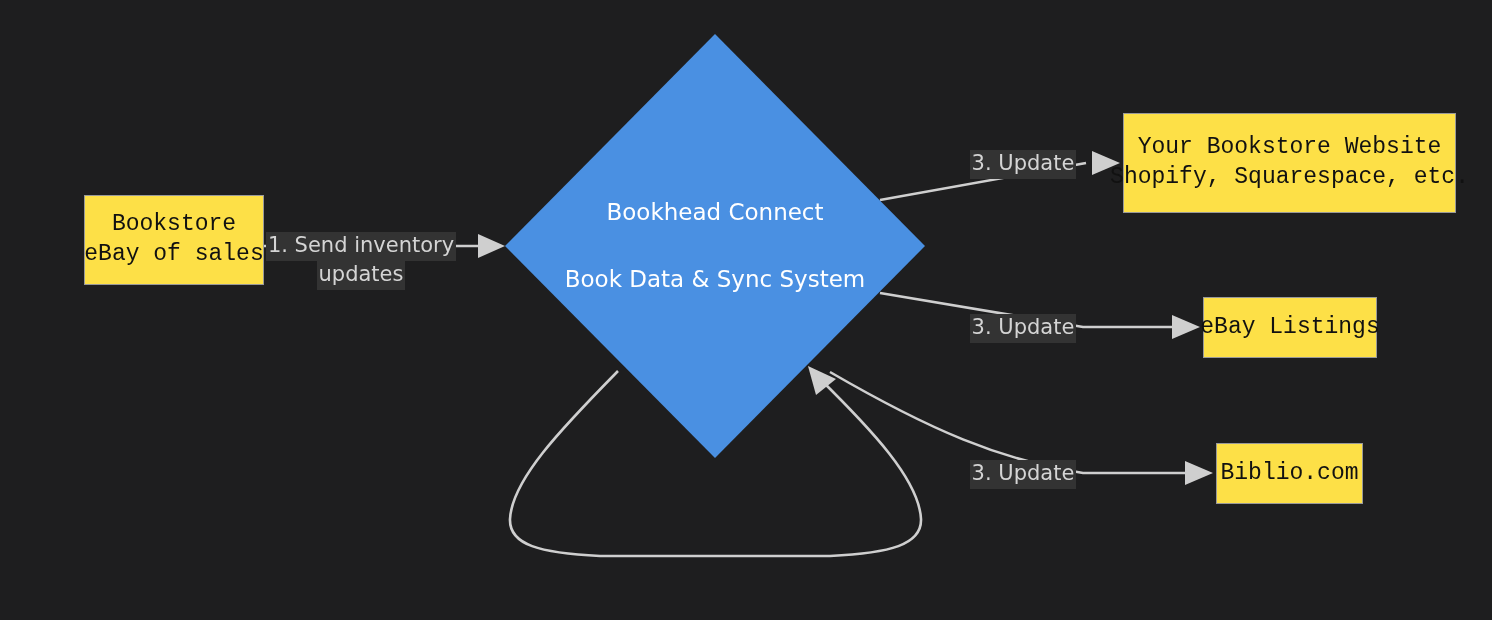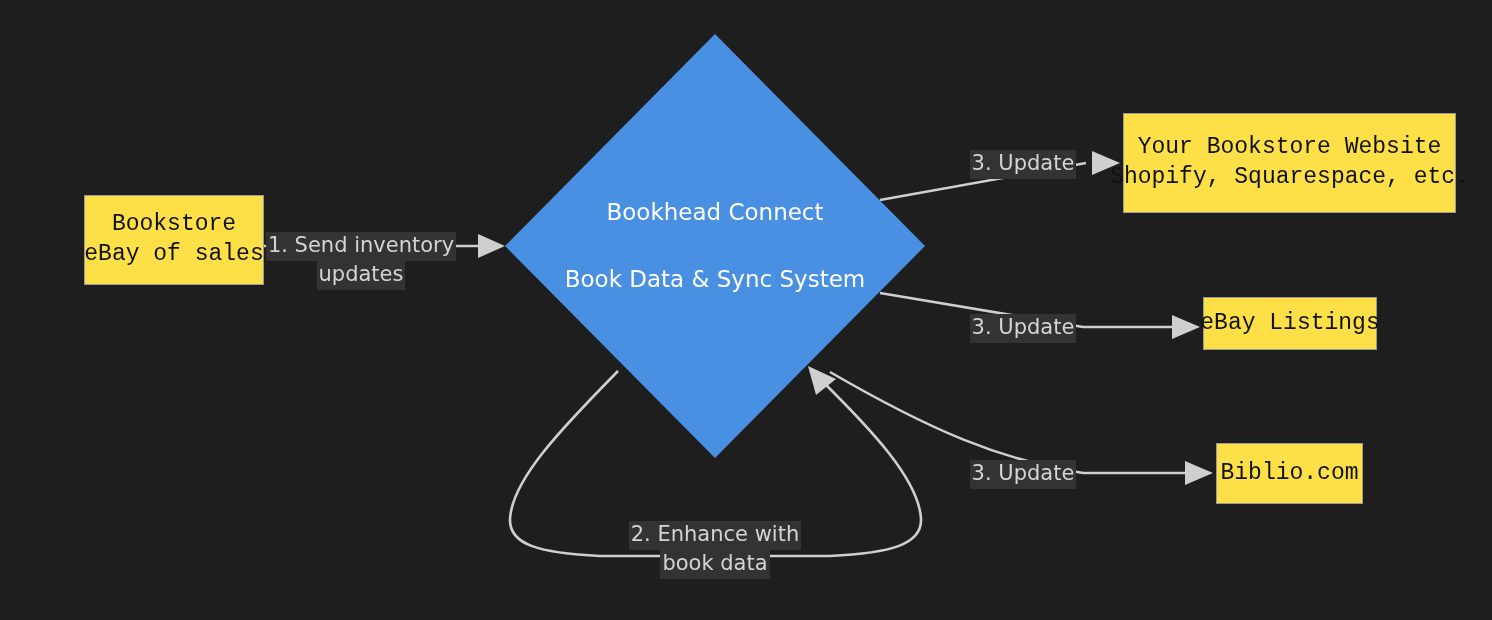--- a/index.html
+++ b/index.html
@@ -139,37 +139,33 @@
   <div class="node-box" style="left:37px; top:195px; width:180px; height:90px;margin-left:47px;">
     <span class="line">Bookstore</span>
     <span class="line">eBay of sales</span>
   </div>
 
   <div class="node-box" style="left:1123px; top:113px; width:333px; height:100px;">
     <span class="line">Your Bookstore Website</span>
     <span class="line">Shopify, Squarespace, etc.</span>
   </div>
 
-  <div class="node-box" style="left:1203px; top:297px; width:174px; height:53px;">
+  <div class="node-box" style="left:1203px; top:297px; width:174px; height:61px;">
     <span class="line">eBay Listings</span>
   </div>
 
   <div class="node-box" style="left:1216px; top:443px; width:147px; height:61px;">
     <span class="line">Biblio.com</span>
   </div>
 
   <div class="edge-label" style="left:256px; top:232px; width:210px;">
     <span class="chip">1. Send inventory</span>
     <span class="chip">updates</span>
   </div>
 
-  <div class="edge-label" style="left:615px; top:521px; width:200px;">
-    <span class="chip">2. Enhance with</span>
-    <span class="chip">book data</span>
-  </div>
 
   <div class="edge-label" style="left:962px; top:150px; width:122px;">
     <span class="chip">3. Update</span>
   </div>
 
   <div class="edge-label" style="left:962px; top:314px; width:122px;">
     <span class="chip">3. Update</span>
   </div>
 
   <div class="edge-label" style="left:962px; top:460px; width:122px;">

